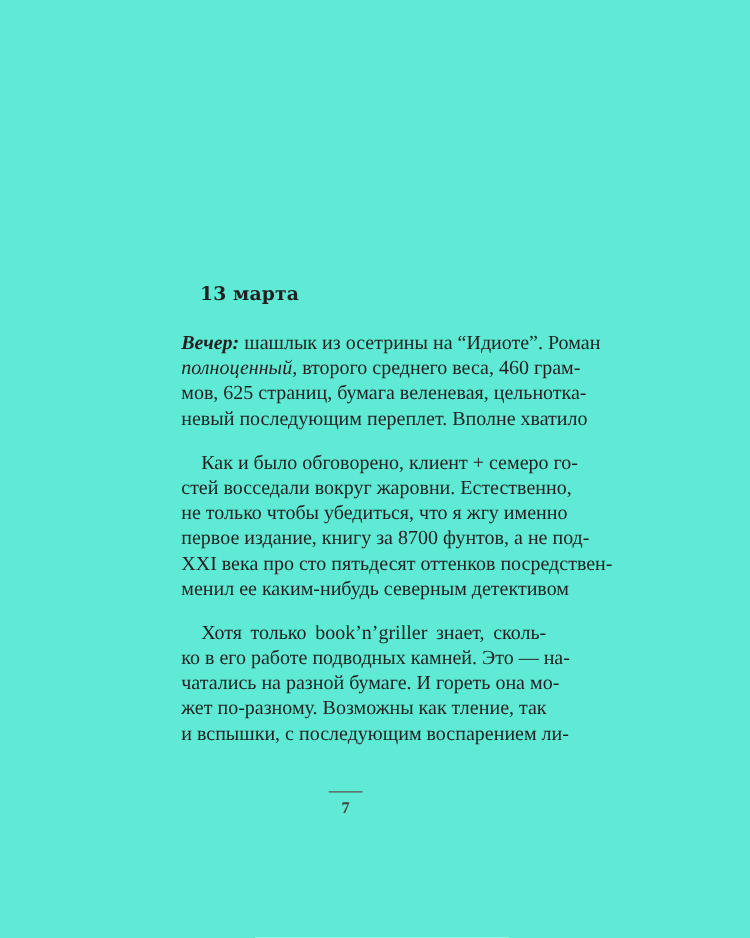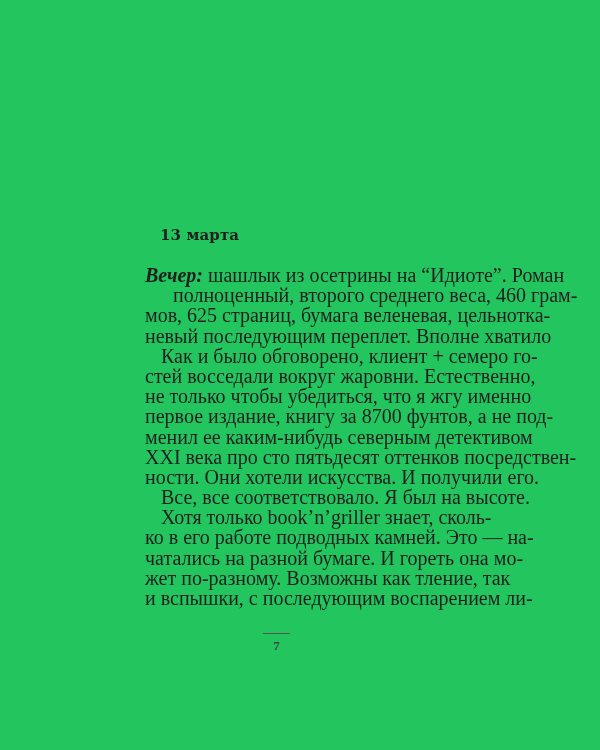--- a/index.html
+++ b/index.html
@@ -12,59 +12,60 @@
       height: 750px;
       position: relative;
       overflow: hidden;
       font-family: "DejaVu Serif", "Liberation Serif", serif;
       color: #231f20;
     }
     .page {
       position: absolute;
       left: 0; top: 0;
       width: 600px; height: 750px;
-      background: #22c55e;
+      background: #5eead4;
     }
     .date-heading {
       position: absolute;
       left: 160px;
       top: 226px;
       font-family: "DejaVu Serif", serif;
       font-weight: bold;
       font-size: 15px;
       letter-spacing: 0.1px;
       color: #231f20;
       margin: 0;
     }
     .body-text {
       position: absolute;
       left: 145px;
       top: 265px;
       width: 292px;
       font-family: "Liberation Serif", "DejaVu Serif", serif;
-      font-size: 20px;
+      font-size: 16px;
       line-height: 20.2px;
       color: #231f20;
     }
     .line {
       display: block;
       white-space: nowrap;
       text-align: justify;
       text-align-last: justify;
       height: 20.2px;
       overflow: visible;
     }
     .line.last {
       text-align-last: left;
     }
     .line.indent {
       padding-left: 16px;
+      margin-top: 15px;
     }
     .it {
-      margin-left: 28px;
+      font-style: italic;
     }
     .bi {
       font-style: italic;
       font-weight: bold;
     }
     .folio-rule {
       position: absolute;
       left: 263px;
       top: 633px;
       width: 27px;
@@ -94,25 +95,23 @@
 
     <span class="line"><span class="bi">Вечер:</span><span> шашлык из осетрины на “Идиоте”. Роман</span></span>
     <span class="line"><span class="it">полноценный,</span><span> второго среднего веса, 460 грам-</span></span>
     <span class="line">мов, 625 страниц, бумага веленевая, цельнотка-</span>
     <span class="line">невый последующим переплет. Вполне хватило</span>
 
     <span class="line indent">Как и было обговорено, клиент + семеро го-</span>
     <span class="line">стей восседали вокруг жаровни. Естественно,</span>
     <span class="line">не только чтобы убедиться, что я жгу именно</span>
     <span class="line">первое издание, книгу за 8700 фунтов, а не под-</span>
+    <span class="line">XXI века про сто пятьдесят оттенков посредствен-</span>
     <span class="line">менил ее каким-нибудь северным детективом</span>
-    <span class="line">XXI века про сто пятьдесят оттенков посредствен-</span>
-    <span class="line last">ности. Они хотели искусства. И получили его.</span>
 
-    <span class="line indent last">Все, все соответствовало. Я был на высоте.</span>
 
     <span class="line indent">Хотя только book’n’griller знает, сколь-</span>
     <span class="line">ко в его работе подводных камней. Это — на-</span>
     <span class="line">чатались на разной бумаге. И гореть она мо-</span>
     <span class="line">жет по-разному. Возможны как тление, так</span>
     <span class="line">и вспышки, с последующим воспарением ли-</span>
   </div>
 
   <div class="folio-rule"></div>
   <div class="folio">7</div>

